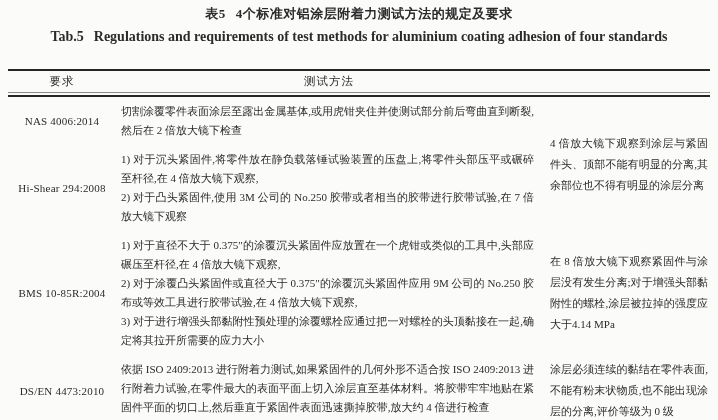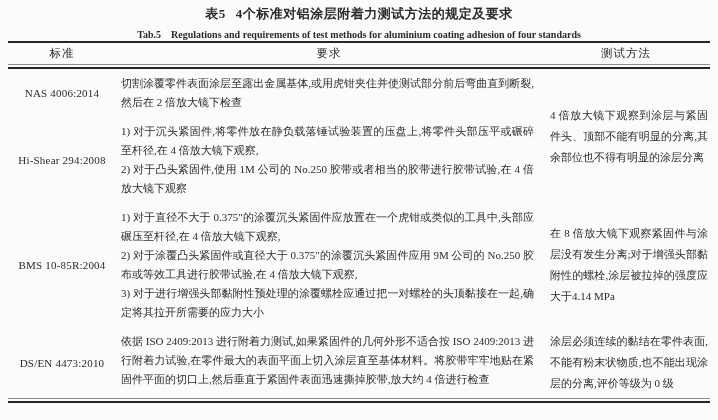--- a/index.html
+++ b/index.html
@@ -15,23 +15,23 @@
   
   .caption-cn {
     padding-top: 5px;
     text-align: center;
     font-size: 13px;
     font-weight: bold;
     letter-spacing: 0.5px;
   }
   .caption-en {
     margin-top: 6px;
-    margin-bottom: 1px;
+    margin-bottom: 24px;
     text-align: center;
-    font-size: 10px;
+    font-size: 14px;
     font-weight: bold;
   }
   .cap-label { margin-right: 10px; }
 
   
   .tbl { margin: 0 8px; }
   .rule-top { height: 2px; background: #262626; }
   .rule-double {
     height: 2px;              
     border-top: 1px solid #8d8d8d;
@@ -100,41 +100,40 @@
 
   <div class="caption-en">
     <span class="cap-label">Tab.5</span><span>Regulations and requirements of test methods for aluminium coating adhesion of four standards</span>
   </div>
 
   <div class="tbl">
 
     <div class="rule-top"></div>
 
     <div class="head-row">
-      <div class="head-cell">标准</div>
       <div class="head-cell">要求</div>
       <div class="head-cell">测试方法</div>
     </div>
 
     <div class="rule-double"></div>
 
     <div class="body-grid">
 
       <div class="std-cell r1c1">NAS 4006:2014</div>
       <div class="method-cell r1c2">
         <p>切割涂覆零件表面涂层至露出金属基体,或用虎钳夹住并使测试部分前后弯曲直到断裂,然后在 2 倍放大镜下检查</p>
       </div>
       <div class="req-cell r12c3">
         <p style="margin:0">4 倍放大镜下观察到涂层与紧固件头、顶部不能有明显的分离,其余部位也不得有明显的涂层分离</p>
       </div>
 
       <div class="std-cell r2c1">Hi-Shear 294:2008</div>
       <div class="method-cell r2c2">
         <p>1) 对于沉头紧固件,将零件放在静负载落锤试验装置的压盘上,将零件头部压平或碾碎至杆径,在 4 倍放大镜下观察,</p>
-        <p>2) 对于凸头紧固件,使用 1M 公司的 No.250 胶带或者相当的胶带进行胶带试验,在 4 倍放大镜下观察</p>
+        <p>2) 对于凸头紧固件,使用 3M 公司的 No.250 胶带或者相当的胶带进行胶带试验,在 7 倍放大镜下观察</p>
       </div>
 
       <div class="std-cell r3c1">BMS 10-85R:2004</div>
       <div class="method-cell r3c2">
         <p>1) 对于直径不大于 0.375″的涂覆沉头紧固件应放置在一个虎钳或类似的工具中,头部应碾压至杆径,在 4 倍放大镜下观察,</p>
         <p>2) 对于涂覆凸头紧固件或直径大于 0.375″的涂覆沉头紧固件应用 9M 公司的 No.250 胶布或等效工具进行胶带试验,在 4 倍放大镜下观察,</p>
         <p>3) 对于进行增强头部黏附性预处理的涂覆螺栓应通过把一对螺栓的头顶黏接在一起,确定将其拉开所需要的应力大小</p>
       </div>
       <div class="req-cell r3c3">
         <p style="margin:0">在 8 倍放大镜下观察紧固件与涂层没有发生分离;对于增强头部黏附性的螺栓,涂层被拉掉的强度应大于4.14 MPa</p>

